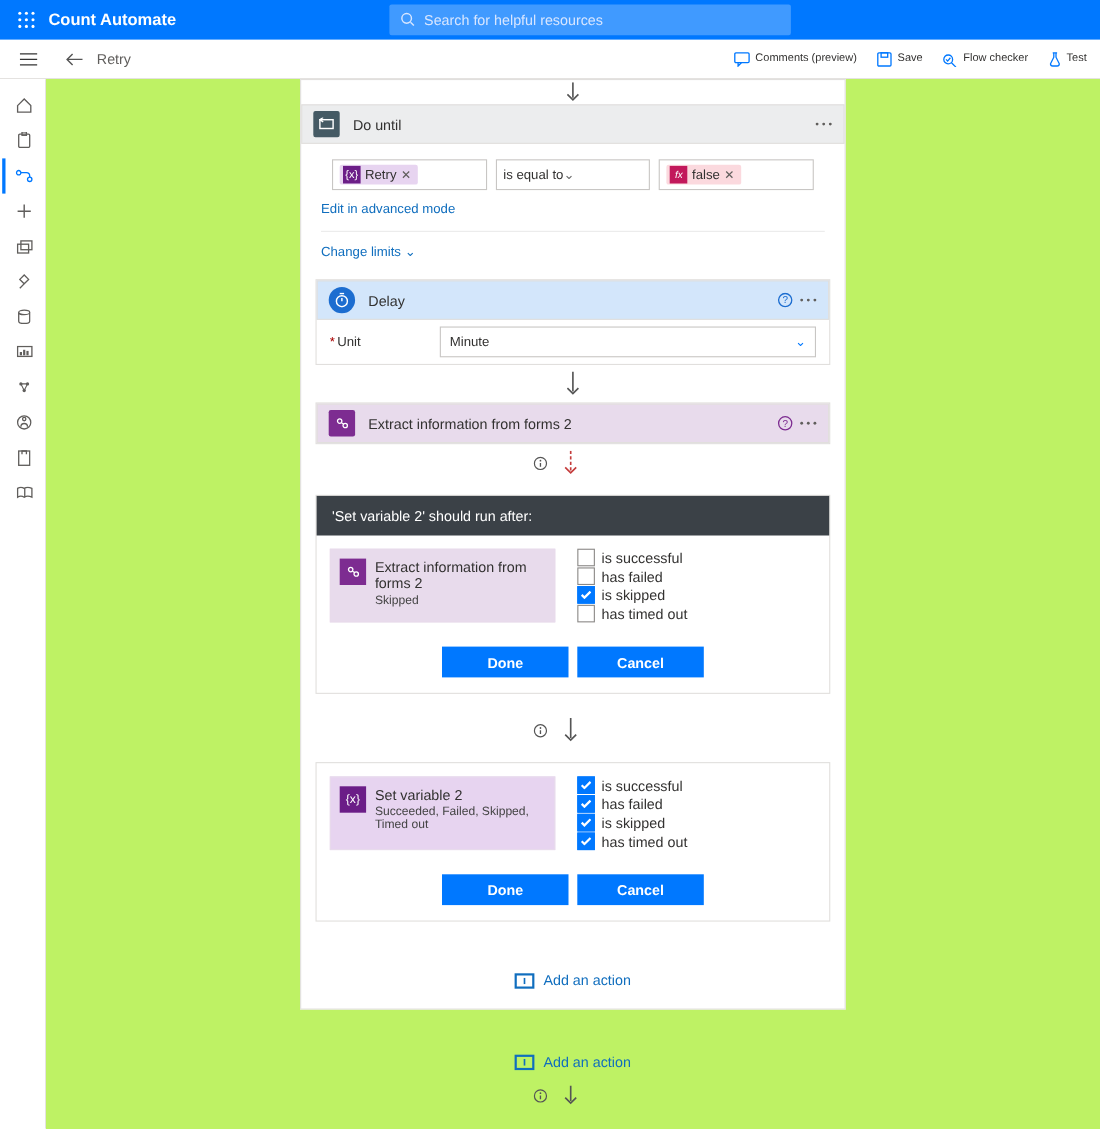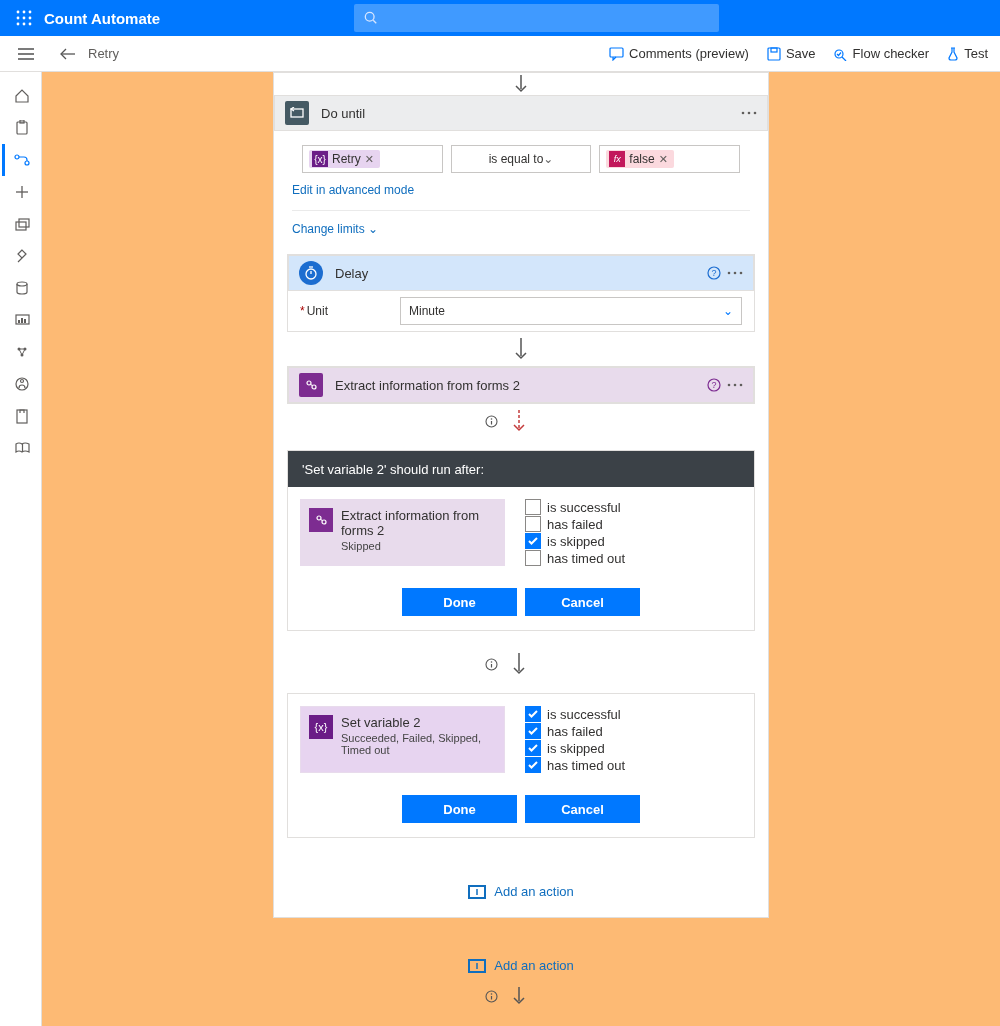--- a/index.html
+++ b/index.html
@@ -14,30 +14,30 @@
 .searchbox input { background: transparent; border: none; color: #fff; font-size: 13px; flex: 1; outline: none; }
 .searchbox input::placeholder { color: #d8e6ff; }
 .searchbox svg { color: #d8e6ff; margin-right: 8px; }
 
 
 .cmdbar { height: 36px; border-bottom: 1px solid #e1dfdd; display: flex; align-items: center; padding: 0 12px; }
 .cmdbar .hamburger { width: 28px; height: 28px; display: flex; align-items: center; justify-content: center; cursor: pointer; margin-right: 20px; }
 .cmdbar .back { color: #555; margin-right: 12px; cursor: pointer; }
 .cmdbar .title { color: #605e5c; }
 .cmdbar .spacer { flex: 1; }
-.cmdbar .cmd { display: flex; align-items: center; color: #323130; margin-left: 18px; cursor: pointer; font-size: 13px; }
+.cmdbar .cmd { display: flex; color: #323130; margin-left: 18px; cursor: pointer; font-size: 10px; }
 .cmdbar .cmd svg { margin-right: 5px; }
 
 
 .leftnav { position: absolute; left: 0; top: 72px; bottom: 0; width: 42px; border-right: 1px solid #e1dfdd; background: #fff; display: flex; flex-direction: column; align-items: center; padding-top: 8px; }
 .leftnav .item { width: 38px; height: 32px; display: flex; align-items: center; justify-content: center; cursor: pointer; color: #605e5c; border-left: 3px solid transparent; }
 .leftnav .item.active { border-left: 3px solid #0078ff; color: #0078ff; }
 
 
-.canvas { position: absolute; left: 42px; right: 0; top: 72px; bottom: 0; background: #fdba74; overflow-y: auto; display: flex; flex-direction: column; align-items: center; padding-bottom: 40px; }
+.canvas { position: absolute; left: 42px; right: 0; top: 72px; bottom: 0; background: #bef264; overflow-y: auto; display: flex; flex-direction: column; align-items: center; padding-bottom: 40px; }
 .scrollbar-fake { position: absolute; right: 0; top: 72px; bottom: 0; width: 12px; background: #f3f2f1; }
 .scrollbar-thumb { position: absolute; right: 2px; top: 72px; width: 8px; height: 300px; background: #c8c6c4; border-radius: 4px; }
 .do-until-body { background: #fff; border: 1px solid #e1dfdd; width: 496px; padding-bottom: 18px; }
 
 
 .action-header { height: 36px; display: flex; align-items: center; padding: 0 10px; font-size: 13px; border: 1px solid #e1dfdd; }
 .action-header .ahicon { width: 24px; height: 24px; display: flex; align-items: center; justify-content: center; margin-right: 12px; border-radius: 2px; }
 .action-header .more { margin-left: auto; color: #605e5c; cursor: pointer; display: flex; gap: 6px; align-items: center; }
 
 .hdr-doUntil { background: #ecedee; }
@@ -50,21 +50,21 @@
 
 
 .condition-row { display: flex; gap: 8px; padding: 14px 28px 10px 28px; }
 .cond-box { flex: 1; border: 1px solid #c8c6c4; height: 28px; display: flex; align-items: center; padding: 0 6px; font-size: 12px; }
 .token { display: inline-flex; align-items: center; padding: 1px 6px 1px 3px; border-radius: 2px; font-size: 12px; }
 .token-var { background: #e7d4f0; }
 .token-var .ticon { background: #6b1d87; color: #fff; width: 16px; height: 16px; display: flex; align-items: center; justify-content: center; margin-right: 4px; font-size: 10px; }
 .token-fx { background: #fbd9de; }
 .token-fx .ticon { background: #c2185b; color: #fff; width: 16px; height: 16px; display: flex; align-items: center; justify-content: center; margin-right: 4px; font-size: 9px; font-style: italic; }
 .token .rm { margin-left: 4px; font-size: 11px; cursor: pointer; color: #605e5c; }
-.dropdown-box { display:flex; align-items:center; justify-content:center; }
+.dropdown-box { display:flex; align-items:center; justify-content:flex-start; }
 .dropdown-box .chev { color: #666; }
 
 .link { color: #106ebe; font-size: 12px; cursor: pointer; }
 .links-row { display:flex; flex-direction: column; gap: 3px; padding: 0 18px 12px; }
 .link.withchev::after { content: " ⌄"; color:#106ebe; }
 .hr { border-top: 1px solid #eaeaea; margin: 10px 0 8px; }
 
 
 .inner-card { width: 468px; margin: 0 auto; border: 1px solid #e1dfdd; }
 .form-row { display: flex; align-items: center; padding: 6px 12px; }
@@ -120,20 +120,21 @@
         </g>
       </svg>
   </div>
   <div class="brand">Count Automate</div>
   <div class="searchwrap">
     <div class="searchbox">
       <svg width="14" height="14" viewBox="0 0 16 16">
           <circle cx="6.5" cy="6.5" r="5" fill="none" stroke="currentColor" stroke-width="1.5"></circle>
           <line x1="10.5" y1="10.5" x2="14" y2="14" stroke="currentColor" stroke-width="1.5"></line>
         </svg>
+      <input type="text" placeholder="Search for helpful resources" style="">
     </div>
   </div>
 </div>
 
 <div class="cmdbar">
   <div class="hamburger">
     <svg width="16" height="12" viewBox="0 0 16 12">
         <line x1="0" y1="1" x2="16" y2="1" stroke="#333" stroke-width="1.3"></line>
         <line x1="0" y1="6" x2="16" y2="6" stroke="#333" stroke-width="1.3"></line>
         <line x1="0" y1="11" x2="16" y2="11" stroke="#333" stroke-width="1.3"></line>

